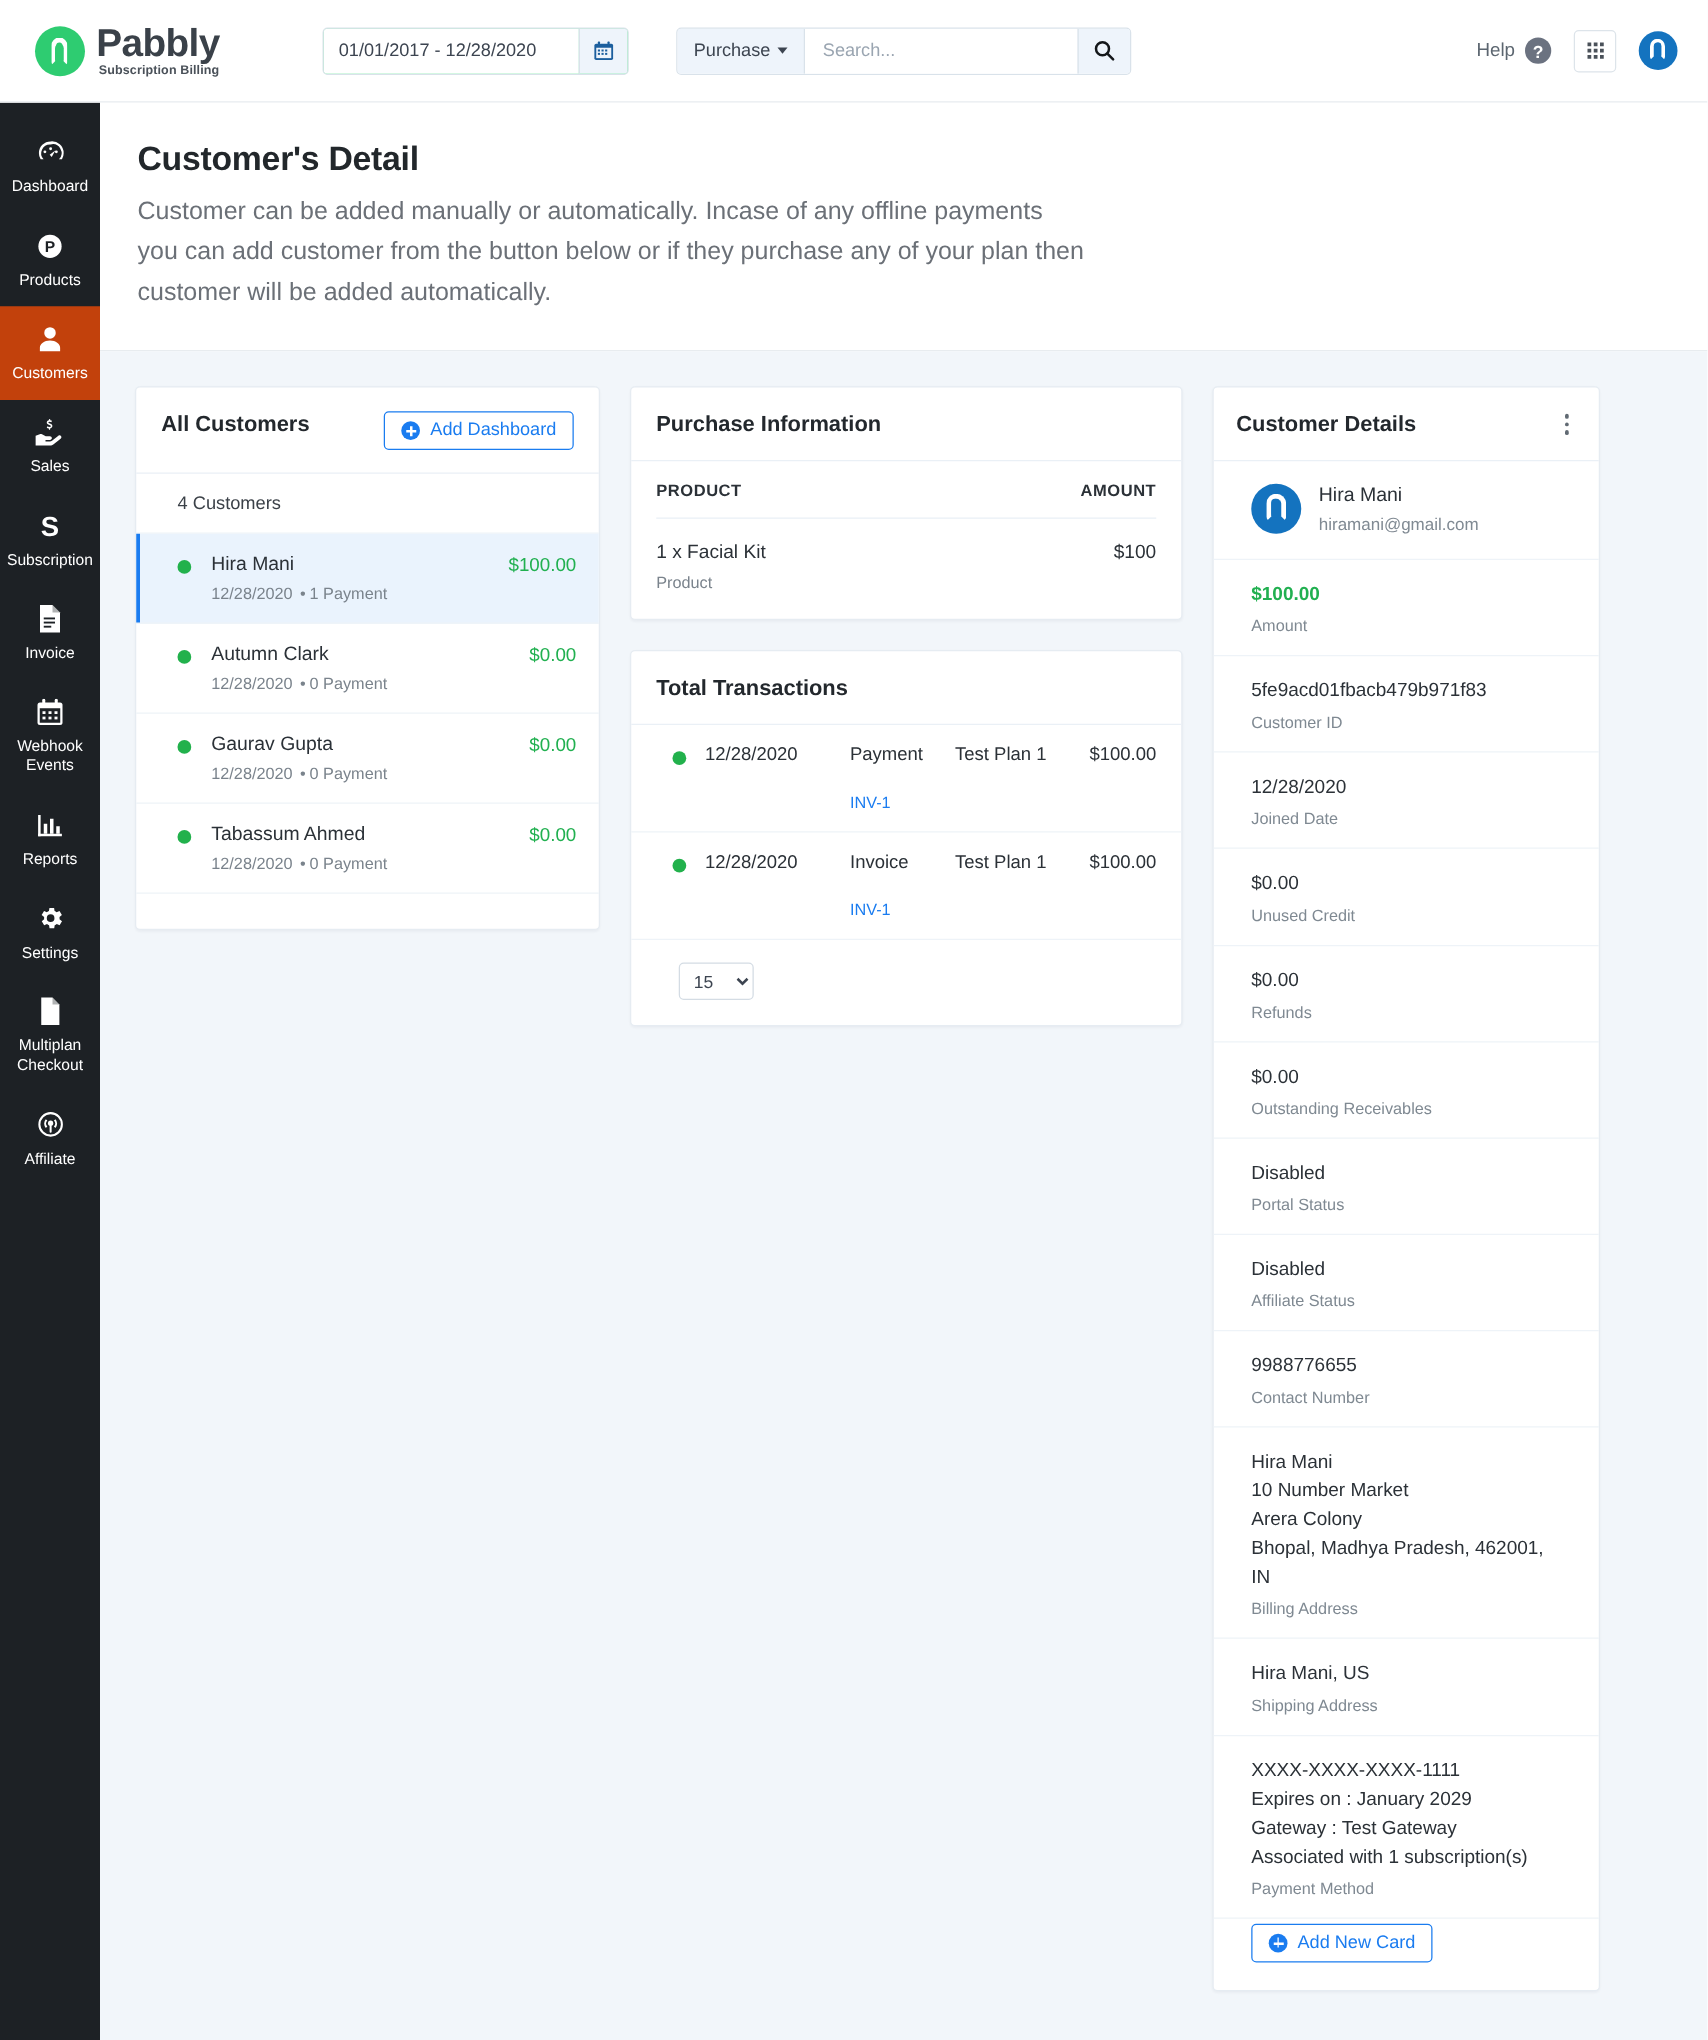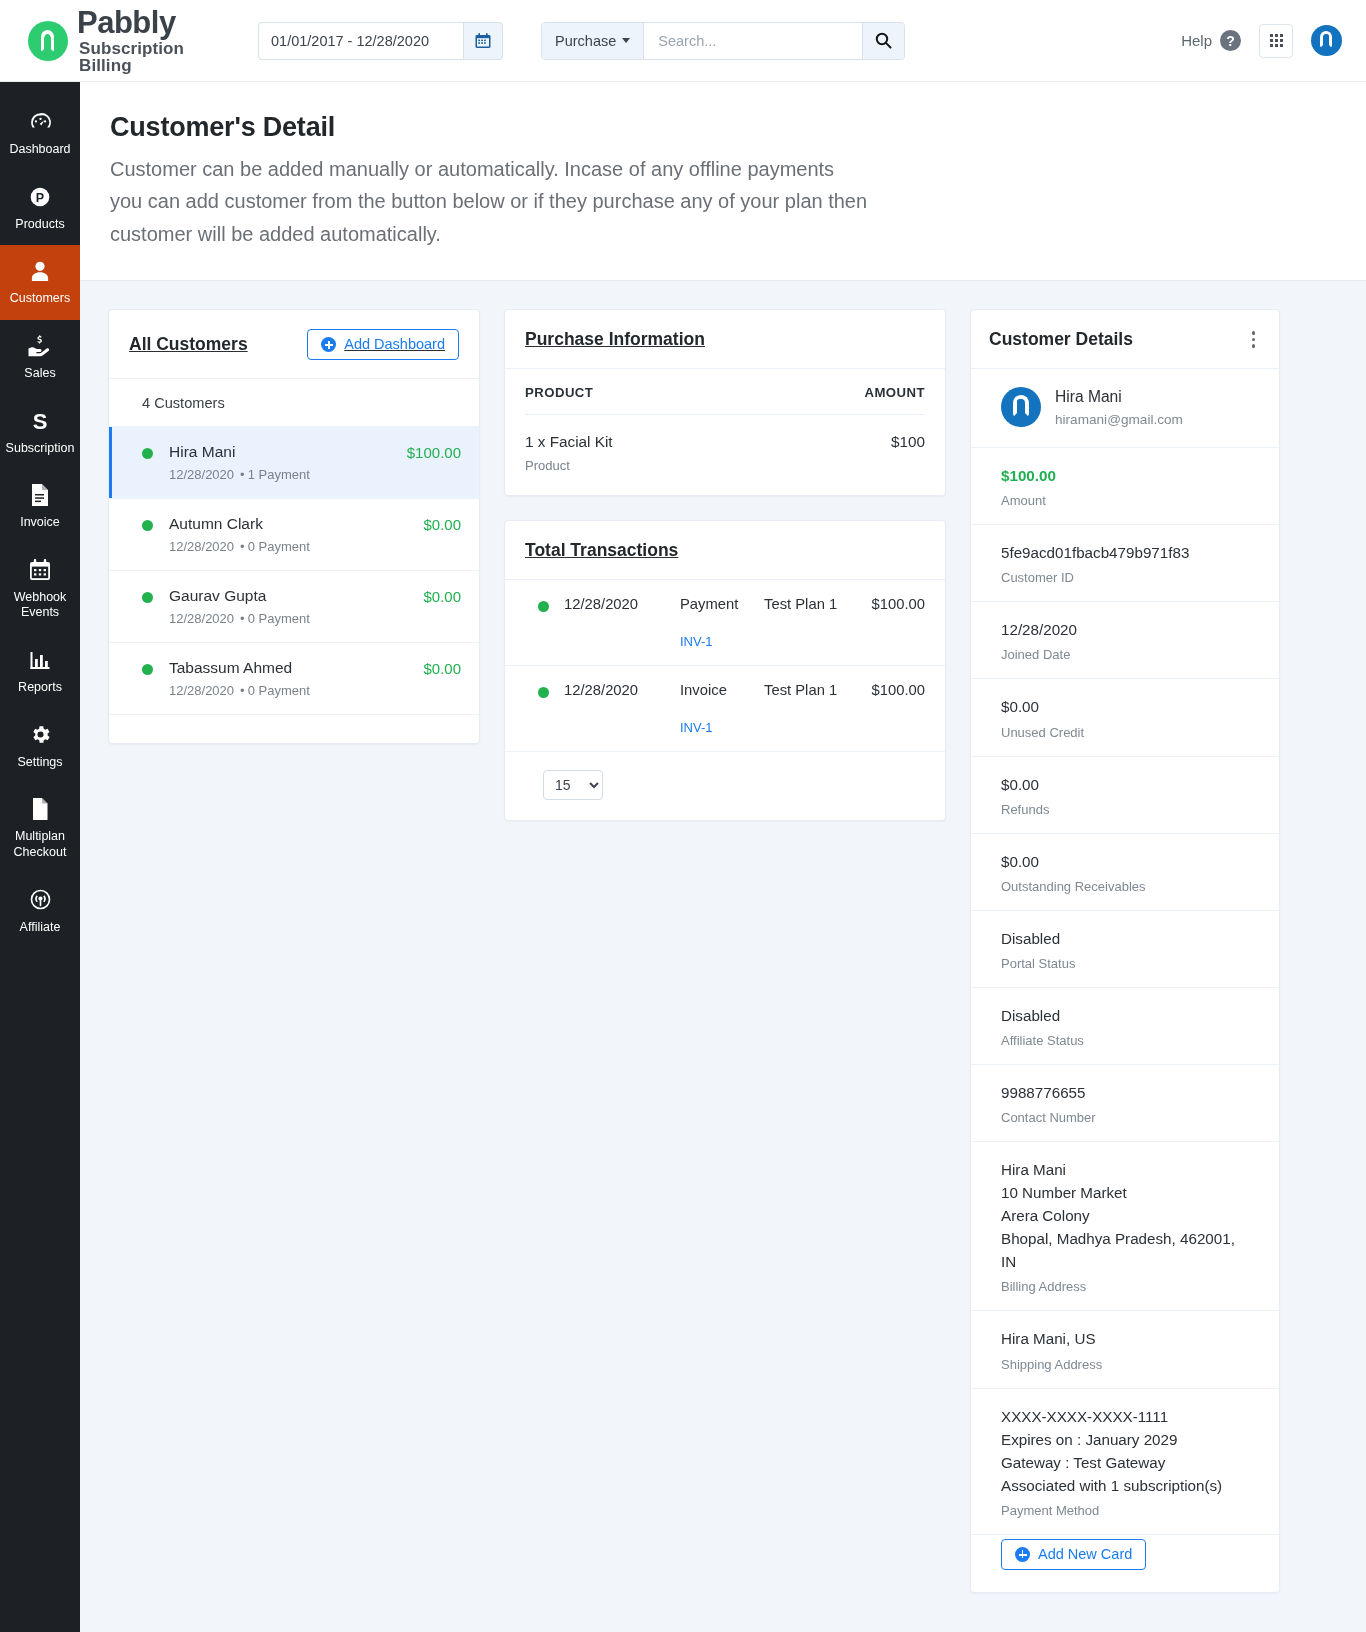--- a/index.html
+++ b/index.html
@@ -37,21 +37,21 @@
   .brand-logo::before {
     content: ""; position: absolute; left: 16px; top: 14px;
     width: 7px; height: 16px; background: #2ecc71; border-radius: 4px; z-index: 2;
   }
   .brand-text { margin-left: 9px; line-height: 1; }
   .brand-name {
     font-size: 31px; font-weight: 700; color: #3a4149; letter-spacing: -0.5px;
     display: block;
   }
   .brand-sub {
-    font-size: 17px; font-weight: 700; color: #4a5159; letter-spacing: 0.1px;
+    font-size: 10px; font-weight: 700; color: #4a5159; letter-spacing: 0.1px;
     display: block; margin-top: 2px; margin-left: 2px;
   }
 
   .daterange {
     display: flex; margin-left: 30px;
     border: 1px solid #d9e2ea; border-radius: 4px; overflow: hidden;
     height: 38px; background:#86efac;justify-content:center;
   }
   .daterange input {
     border: 0; outline: 0; width: 204px; padding: 0 12px;
@@ -152,21 +152,21 @@
   .col-left { width: 372px; flex: 0 0 372px; }
   .col-mid  { width: 442px; flex: 0 0 442px; }
   .col-right{ width: 310px; flex: 0 0 310px; }
 
   .card {
     background: #ffffff; border: 1px solid #e6ecf2; border-radius: 4px;
     box-shadow: 0 1px 2px rgba(16,24,40,0.04);
   }
   .card-head {
     padding: 19px 20px 18px; border-bottom: 1px solid #eaf0f6;
-    display: flex; align-items: center; justify-content: space-between; text-decoration: underline;
+    display: flex; justify-content: space-between;
   }
   .card-title { font-size: 17.5px; font-weight: 700; color: #23282d; }
 
   .btn-outline {
     display: inline-flex; align-items: center; gap: 8px;
     border: 1px solid #1a7cf0; color: #1a7cf0; background: #fff;
     border-radius: 4px; padding: 7px 13px; font-size: 14.5px;
     cursor: pointer; font-family: inherit; line-height: 1;
   }
   .plus-ico {

